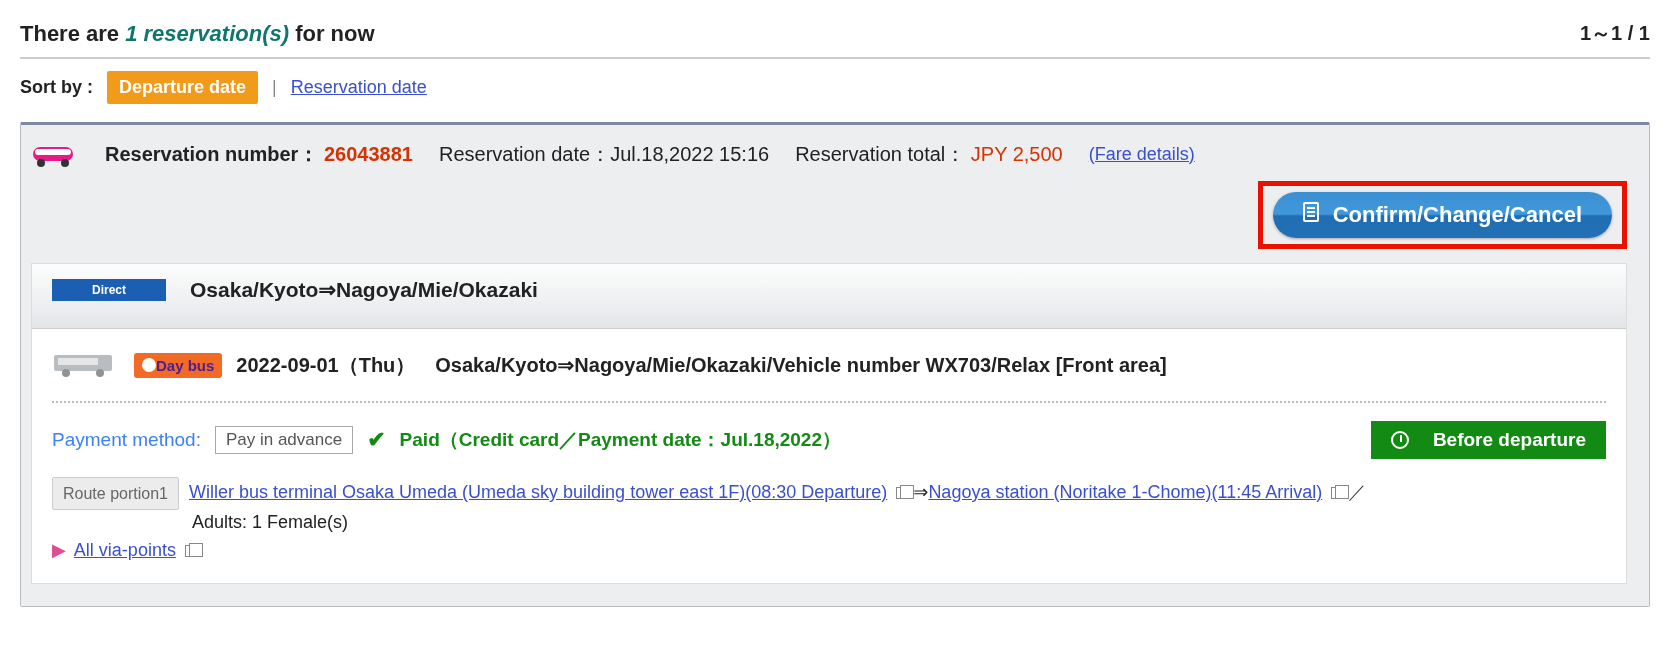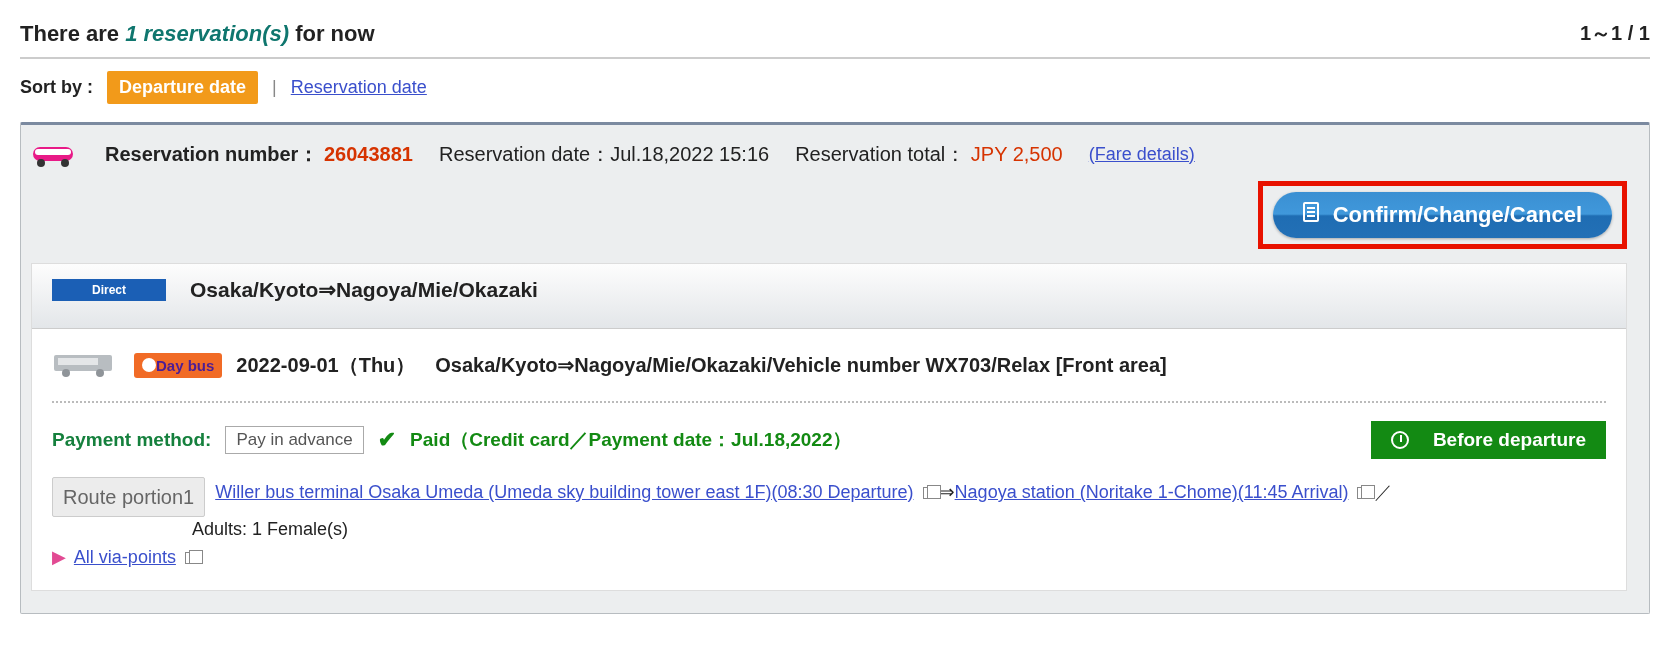--- a/index.html
+++ b/index.html
@@ -154,21 +154,21 @@
     border-radius: 50%;
     position: relative;
   }
   .pay-row {
     display: flex;
     align-items: center;
     gap: 14px;
     font-size: 19px;
     margin-bottom: 18px;
   }
-  .pay-label { color: #15803d; font-weight: bold; }
+  .pay-label { color: #3b82f6; font-weight: normal; }
   .pay-method-box {
     border: 1px solid #aaa;
     padding: 3px 10px;
     font-size: 17px;
     color: #555;
   }
   .check { color: #138a13; font-size: 22px; font-weight: bold; }
   .paid-text { color: #138a13; font-weight: bold; }
   .status-badge {
     background: #138a13;
@@ -200,21 +200,21 @@
     gap: 10px;
     flex-wrap: wrap;
     font-size: 18px;
     line-height: 1.7;
   }
   .portion-badge {
     background: #ececec;
     border: 1px solid #ccc;
     color: #666;
     padding: 2px 10px;
-    font-size: 20px;
+    font-size: 16px;
     border-radius: 2px;
   }
   .link { color: #3a4fcc; text-decoration: underline; }
   .ext-icon {
     display: inline-block;
     width: 12px; height: 12px;
     border: 1px solid #888;
     position: relative;
     margin-left: 4px;
     vertical-align: middle;

